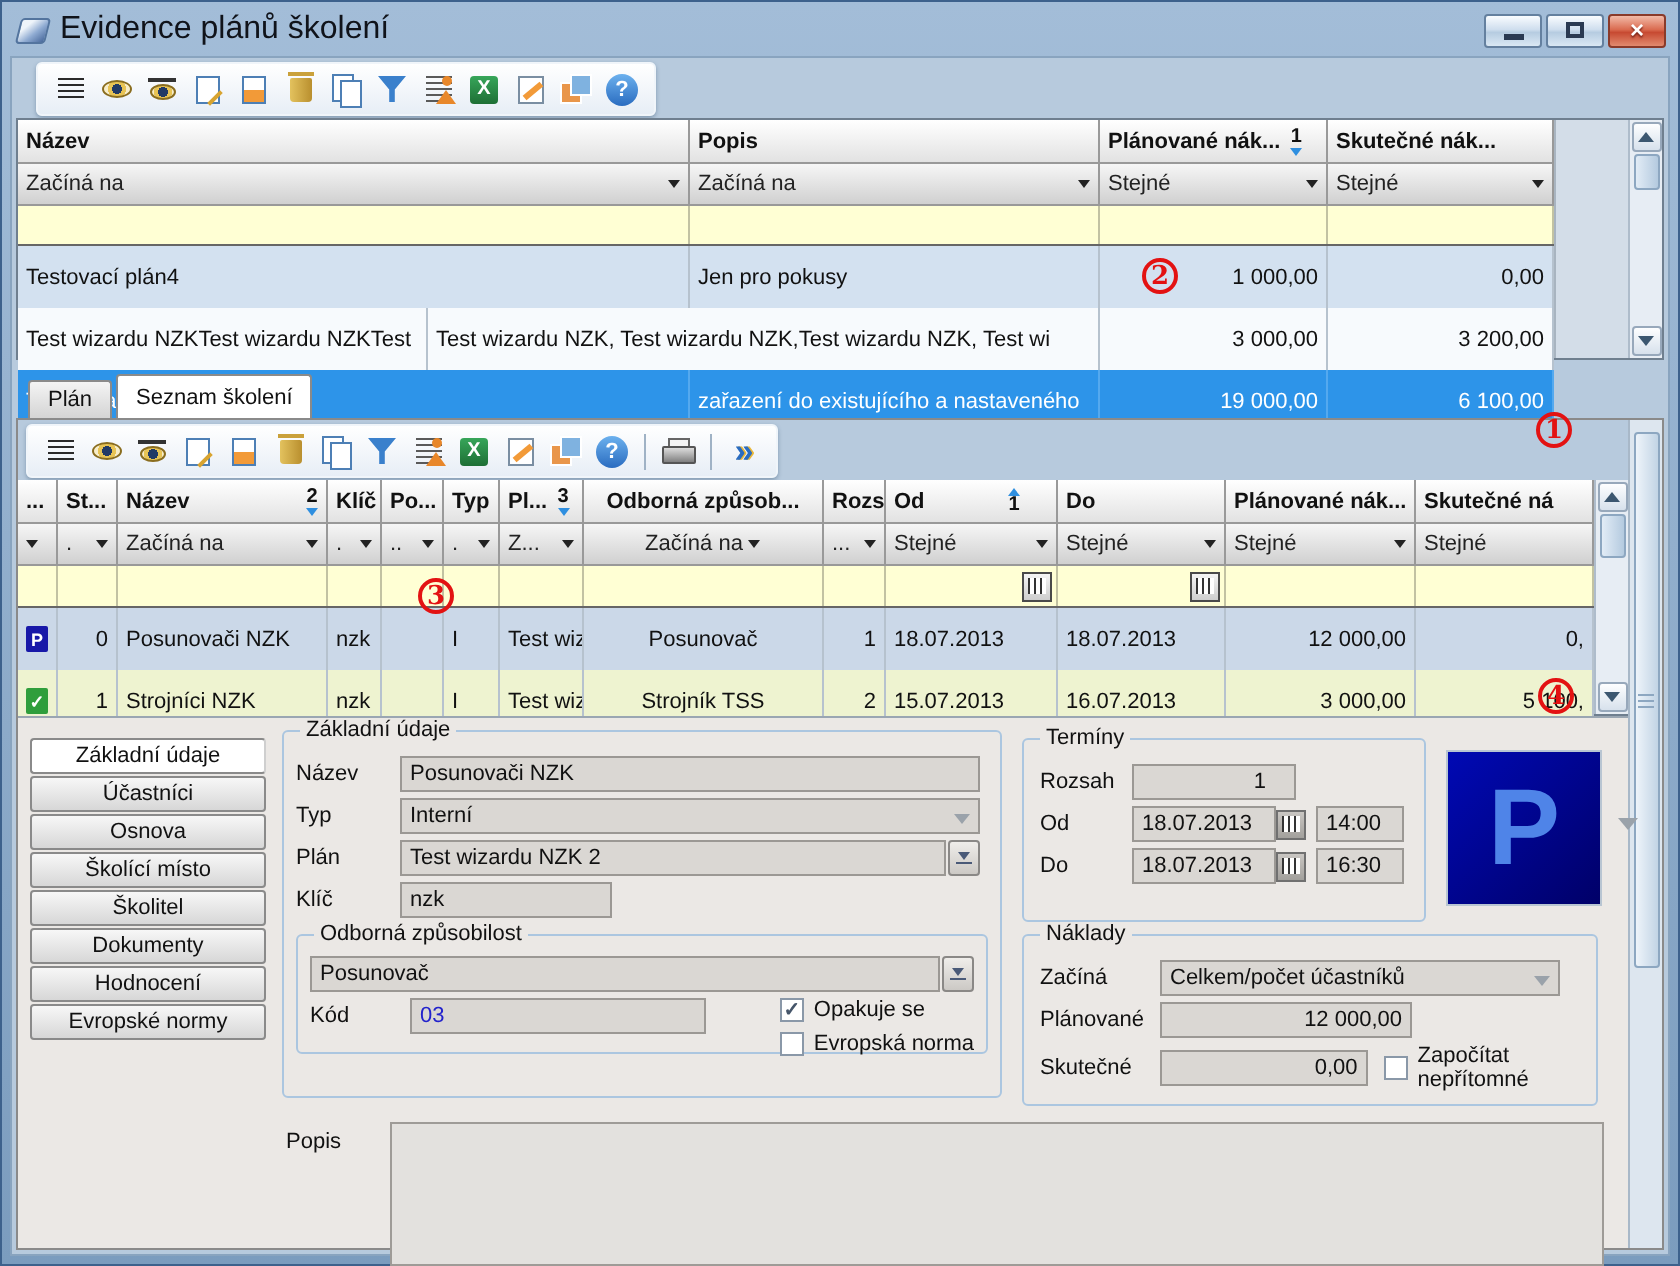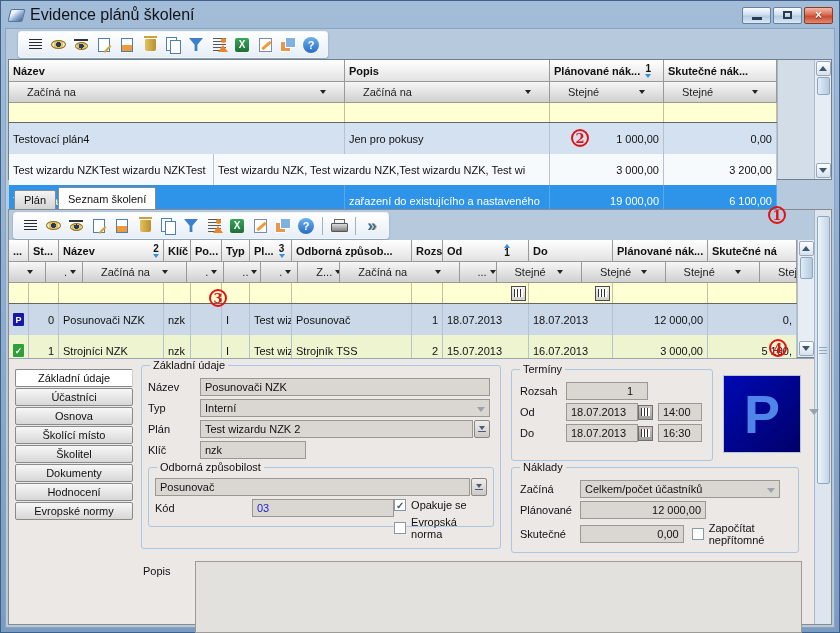--- a/index.html
+++ b/index.html
@@ -74,21 +74,21 @@
   .grid1{margin:0 2px;height:121px;flex:none;display:flex;border:1px solid #6f7f8f;background:#fff;}
   .g1cols{display:flex;flex-direction:column;width:768px;flex:none;}
   .g1filler{flex:1;background:#d3dde8;border-left:1px solid #a8b4c0;}
   .hrow{height:22px;display:flex;flex:none;}
   .frow{height:21px;display:flex;flex:none;}
   .yrow{height:20px;display:flex;flex:none;background:#ffffd4;border-bottom:1px solid #666;}
   .drow{height:31px;display:flex;flex:none;align-items:stretch;}
   .hc{background:linear-gradient(#ffffff,#e2e2e2);border-right:1px solid #999;border-bottom:1px solid #999;
     font-weight:bold;display:flex;align-items:center;padding:0 4px;overflow:hidden;white-space:nowrap;}
   .fc{background:linear-gradient(#f6f6f6,#d0d0d0);border-right:1px solid #999;border-bottom:1px solid #999;
-    display:flex;align-items:center;justify-content:space-between;padding:0 18px;overflow:hidden;white-space:nowrap;color:#222;}
+    display:flex;align-items:center;justify-content:space-between;padding:0 4px;overflow:hidden;white-space:nowrap;color:#222;}
   .dd{width:0;height:0;border-left:3.5px solid transparent;border-right:3.5px solid transparent;
     border-top:4px solid #222;flex:none;margin-left:3px;}
   .yc{border-right:1px solid #c2c2a2;display:flex;align-items:center;justify-content:flex-end;padding:0 2px;}
   .dc{border-right:1px solid #b6c2ce;padding:0 4px;overflow:hidden;white-space:nowrap;
     display:flex;align-items:center;}
   .num{justify-content:flex-end;}
   .r0{background:#d3e1f0;}
   .r1{background:#f7fafd;}
   .sel{background:#2d94e9;color:#fff;}
   .sel .dc{border-right-color:#54a9ef;}
@@ -97,21 +97,21 @@
   .sortb{display:inline-flex;flex-direction:column;align-items:center;line-height:1;margin-left:5px;}
   .sortb b{font-size:10px;}
   .tri-d{width:0;height:0;border-left:3.5px solid transparent;border-right:3.5px solid transparent;
     border-top:4px solid #2f8fe0;}
   .tri-u{width:0;height:0;border-left:3.5px solid transparent;border-right:3.5px solid transparent;
     border-bottom:4px solid #2f8fe0;}
   
   .g1c0{width:336px;}.g1c1{width:205px;}.g1c2{width:114px;}.g1c3{width:113px;flex:1;}
   
   .g2c0{width:20px;}.g2c1{width:30px;}.g2c2{width:105px;}.g2c3{width:27px;}.g2c4{width:31px;}
-  .g2c5{width:28px;}.g2c6{width:42px;}.g2c7{width:120px;}.g2c8{width:31px;}.g2c9{width:86px;}
+  .g2c5{width:28px;}.g2c6{width:42px;}.g2c7{width:120px;justify-content:center;}.g2c8{width:31px;}.g2c9{width:86px;}
   .g2c10{width:84px;}.g2c11{width:95px;}.g2c12{flex:1;}
   .rowicon{width:13px;height:13px;border-radius:1px;display:flex;align-items:center;justify-content:center;
     font-size:9px;font-weight:bold;color:#fff;margin:0 auto;}
   .icon-p{background:#1818a8;}
   .icon-p::after{content:"P";}
   .icon-ck{background:#2f9e3c;}
   .icon-ck::after{content:"\2713";}
   .calbtn{width:15px;height:15px;background:linear-gradient(#f4f4f4,#cecece);border:1px solid #4a4a4a;
     display:flex;align-items:center;justify-content:center;flex:none;}
   .calbtn::after{content:"";width:9px;height:8px;background:
@@ -652,21 +652,21 @@
                 <span class="legend" style="background:#ebe8e5;">Odborná způsobilost</span>
                 <div class="frm-row">
                   <span class="inp" style="flex:1;">Posunovač</span>
                   <span class="minibtn">
                       <span class="arrd"></span>
                       <span class="bar"></span>
                     </span>
                 </div>
                 <div class="frm-row" style="align-items:flex-start;">
                   <span class="lbl" style="width:50px;margin-top:3px;">Kód</span>
-                  <span class="inp kodval" style="width:148px;margin-left:47px;">03</span>
+                  <span class="inp kodval" style="width:148px;">03</span>
                   <span style="margin-left:auto;display:flex;flex-direction:column;">
                     <span class="cbrow">
                       <span class="cb checked"></span>
                       <span>Opakuje se</span>
                     </span>
                     <span class="cbrow">
                       <span class="cb"></span>
                       <span>Evropská norma</span>
                     </span>
                   </span>

